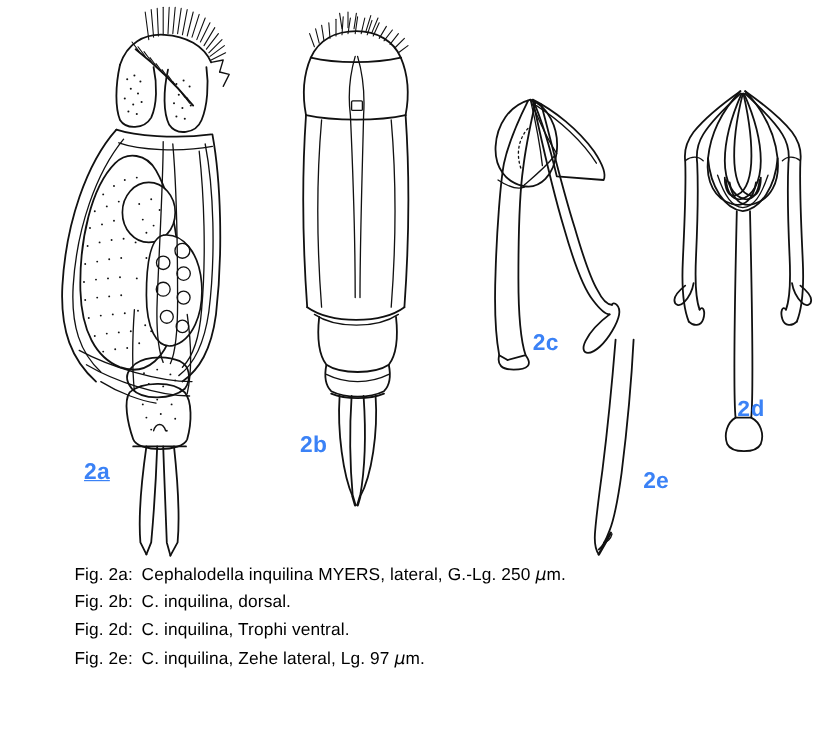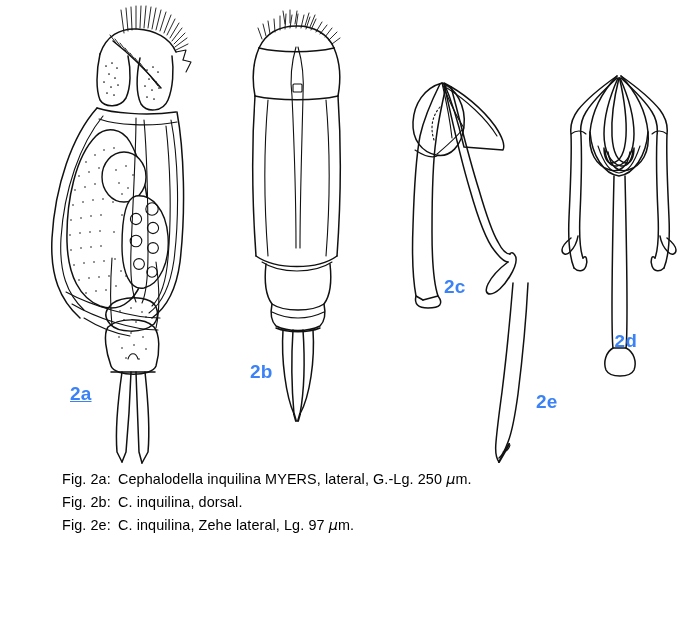--- a/index.html
+++ b/index.html
@@ -468,20 +468,23 @@
 
     <div class="caption-line">
       <span class="cap-label">Fig. 2a:</span><span></span><span class="cap-species">Cephalodella inquilina</span><span> MYERS, lateral, G.-Lg. 250 </span><span class="cap-mu">μ</span><span>m.</span>
     </div>
 
     <div class="caption-line">
       <span class="cap-label">Fig. 2b:</span><span>C. </span><span class="cap-species">inquilina</span><span>, dorsal.</span><span class="cap-mu"></span><span></span>
     </div>
 
 
+    <div class="caption-line">
+      <span class="cap-label">Fig. 2d:</span><span>C. </span><span class="cap-species">inquilina</span><span>, Trophi ventral.</span><span class="cap-mu"></span><span></span>
+    </div>
 
     <div class="caption-line">
       <span class="cap-label">Fig. 2e:</span><span>C. </span><span class="cap-species">inquilina</span><span>, Zehe lateral, Lg. 97 </span><span class="cap-mu">μ</span><span>m.</span>
     </div>
 
   </div>
 
 </div>
 
 </body></html>

